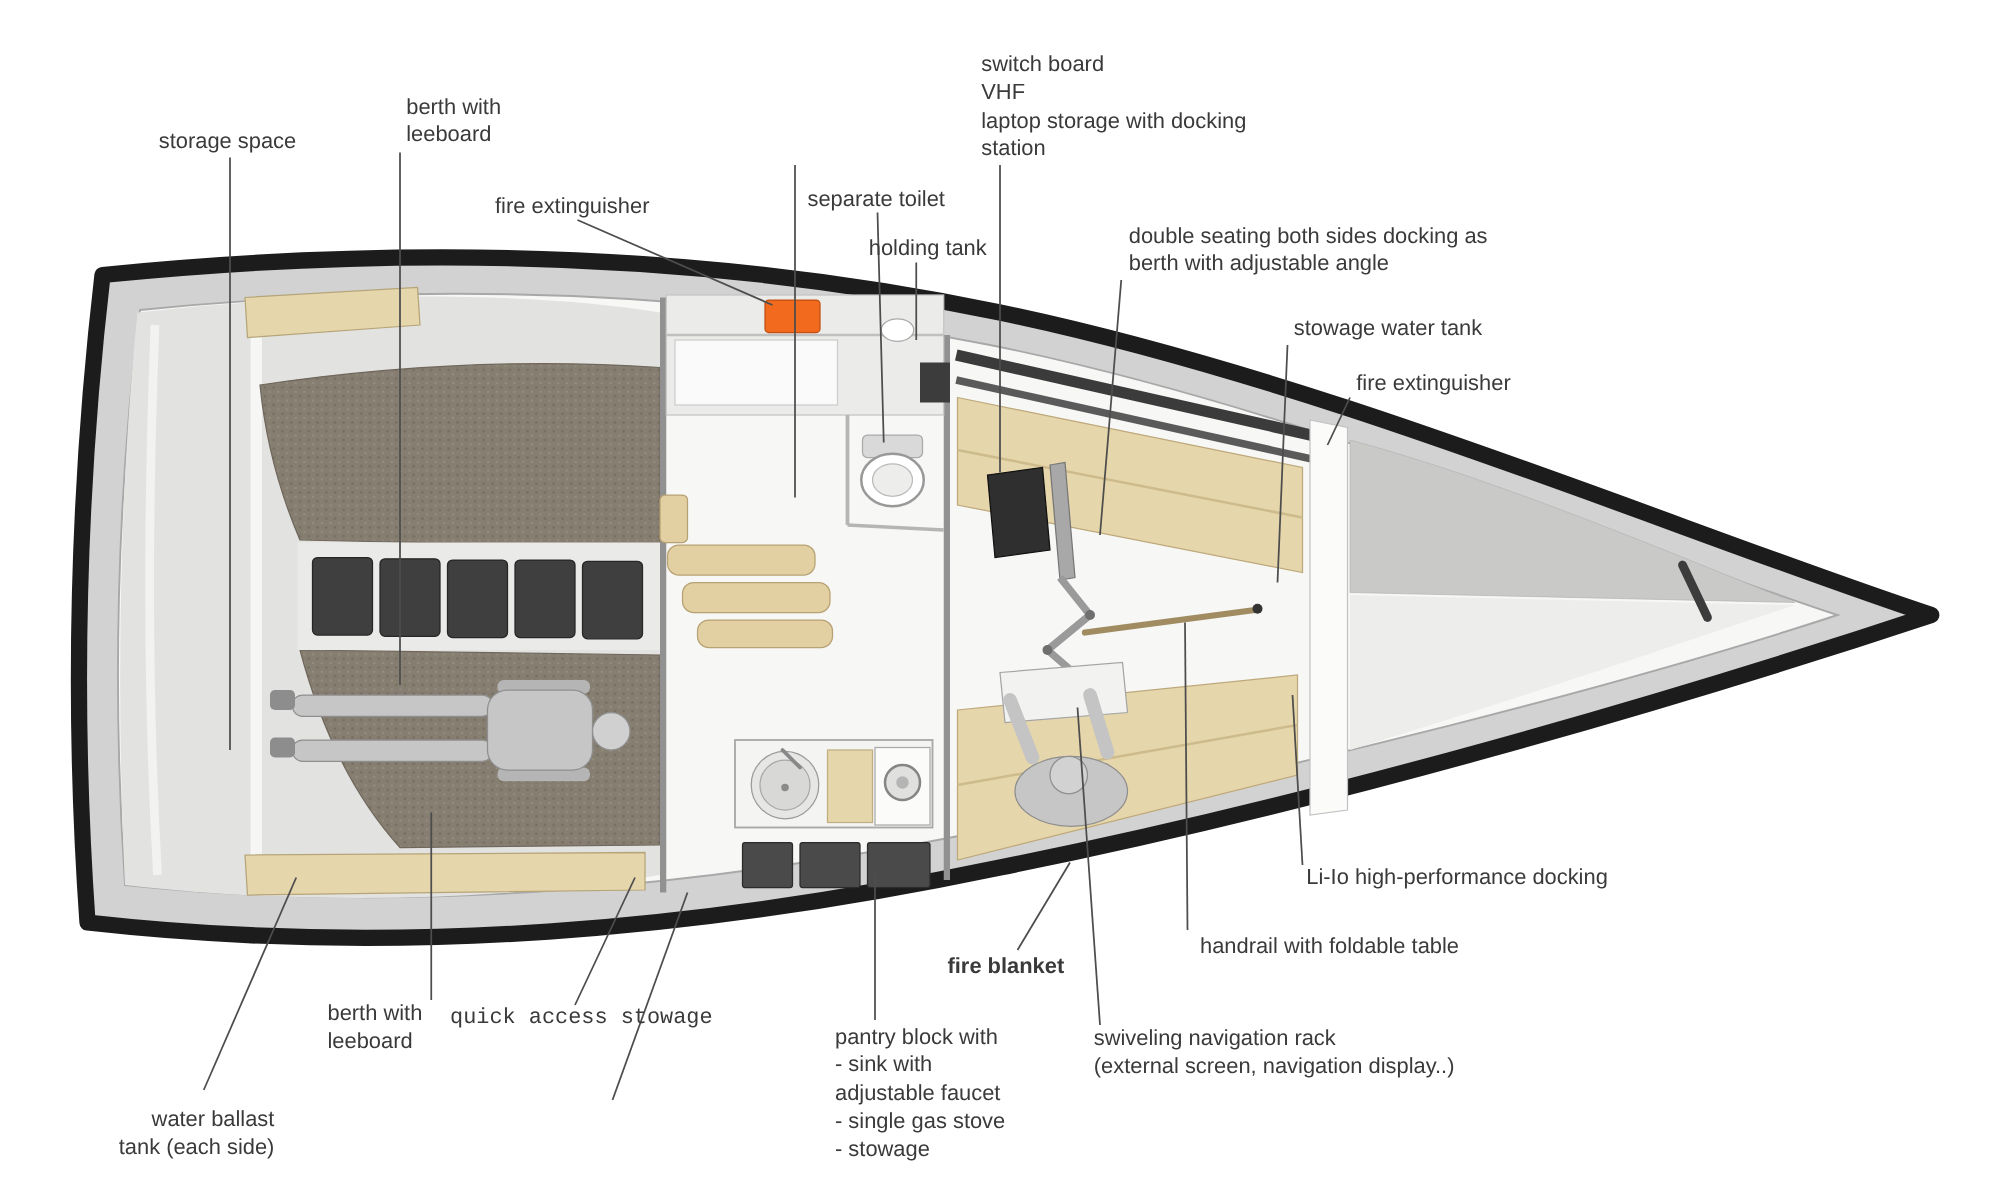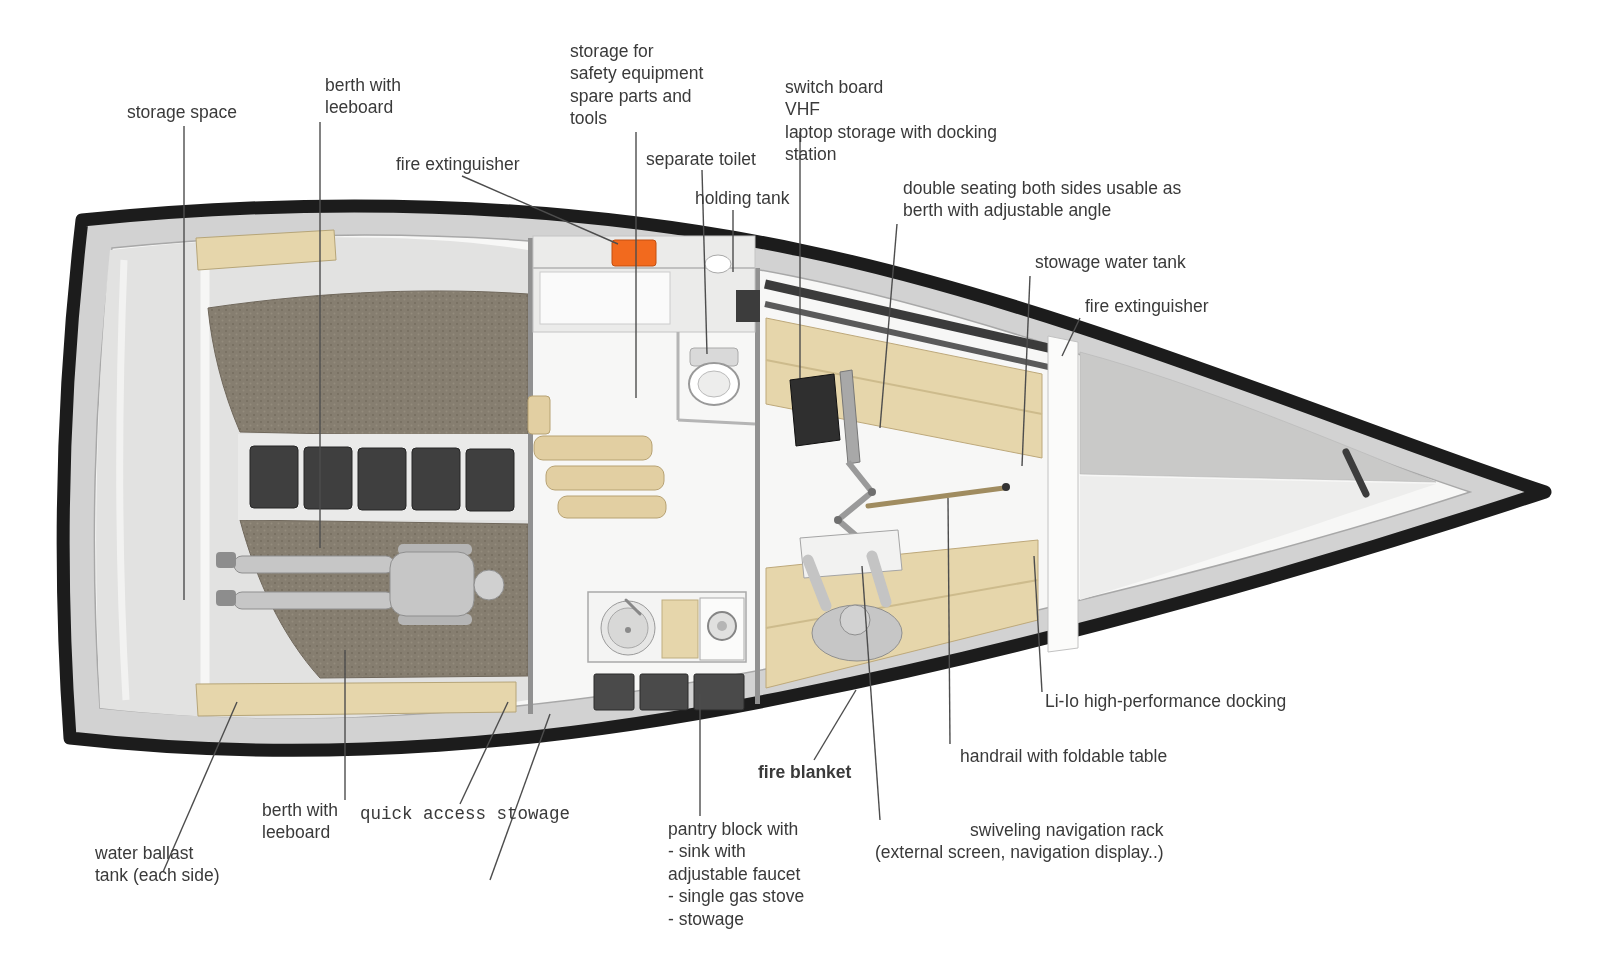--- a/index.html
+++ b/index.html
@@ -167,43 +167,39 @@
       <line x1="490" y1="880" x2="550" y2="714"></line>
       <line x1="700" y1="816" x2="700" y2="694"></line>
       <line x1="880" y1="820" x2="862" y2="566"></line>
     </g>
   </svg>
 
   <div class="label" style="left:127px;  top:101px;">storage space</div>
   <div class="label" style="left:325px;  top:74px;">berth with
 leeboard</div>
   <div class="label" style="left:396px;  top:153px;">fire extinguisher</div>
-  <div class="label" style="left:570px;  top:40px;">storage for
-safety equipment
-spare parts and
-tools</div>
   <div class="label" style="left:646px;  top:148px;">separate toilet</div>
   <div class="label" style="left:695px;  top:187px;">holding tank</div>
-  <div class="label" style="left:785px;  top:40px;margin-top:36px;">switch board
+  <div class="label" style="left:785px;  top:40px;">switch board
 VHF
 laptop storage with docking
 station</div>
-  <div class="label" style="left:903px;  top:177px;">double seating both sides usable as
+  <div class="label" style="left:903px;  top:177px;">double seating both sides docking as
 berth with adjustable angle</div>
   <div class="label" style="left:1035px; top:251px;">stowage water tank</div>
   <div class="label" style="left:1085px; top:295px;">fire extinguisher</div>
   <div class="label" style="left:1045px; top:690px;">Li-Io high-performance docking</div>
   <div class="label" style="left:960px;  top:745px;">handrail with foldable table</div>
   <div class="label" style="left:758px;  top:761px;font-weight:bold;">fire blanket</div>
   <div class="label" style="left:262px;  top:799px;">berth with
 leeboard</div>
   <div class="label" style="left:360px;  top:803px;font-family:Liberation Mono, monospace;">quick access stowage</div>
-  <div class="label" style="left:95px;   top:842px;">water ballast
+  <div class="label" style="left:95px;   top:884px;text-align:right;">water ballast
 tank (each side)</div>
   <div class="label" style="left:668px;  top:818px;">pantry block with
 - sink with
 adjustable faucet
 - single gas stove
 - stowage</div>
-  <div class="label" style="left:875px;  top:819px;text-align:right;">swiveling navigation rack
+  <div class="label" style="left:875px;  top:819px;">swiveling navigation rack
 (external screen, navigation display..)</div>
 
 </div>
 
 </body></html>

